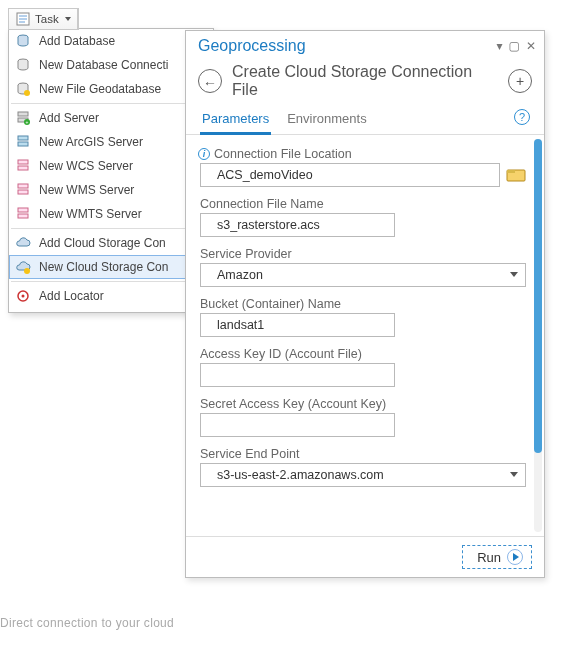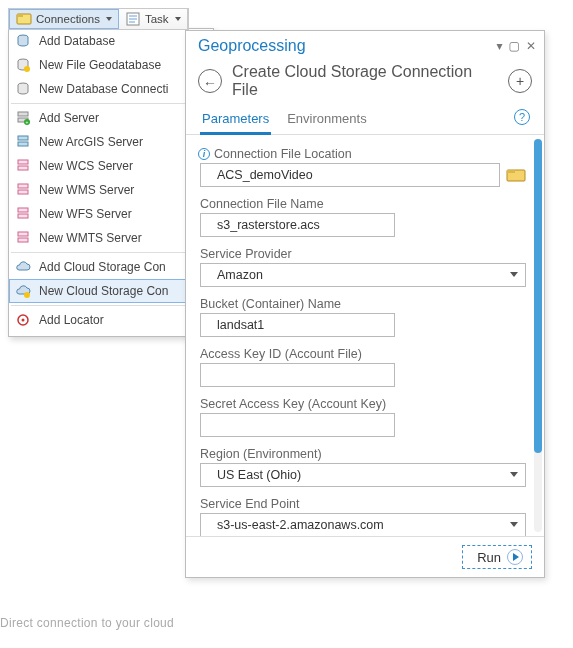--- a/index.html
+++ b/index.html
@@ -212,30 +212,20 @@
     font-weight: 300;
     letter-spacing: .3px;
   }
   
   svg { display: block; }
 </style>
 </head>
 <body>
 
 <div class="toolbar">
-  <div class="btn active">
-    <span class="ico">
-      <svg viewBox="0 0 16 16">
-          <rect x="1" y="3" width="14" height="10" rx="1" fill="#f6e07a" stroke="#b78b1d"></rect>
-          <rect x="1" y="3" width="6" height="3" fill="#d9b94a"></rect>
-        </svg>
-    </span>
-    <span>Connections</span>
-    <span class="chev"></span>
-  </div>
   <div class="btn">
     <span class="ico">
       <svg viewBox="0 0 16 16">
           <rect x="2" y="2" width="12" height="12" fill="#fff" stroke="#888"></rect>
           <line x1="4" y1="5" x2="12" y2="5" stroke="#6aa0d8"></line>
           <line x1="4" y1="8" x2="12" y2="8" stroke="#6aa0d8"></line>
           <line x1="4" y1="11" x2="10" y2="11" stroke="#6aa0d8"></line>
         </svg>
     </span>
     <span>Task</span>
@@ -252,33 +242,33 @@
           <path d="M3 4v7c0 1.1 2.2 2 5 2s5-.9 5-2V4" fill="#cde" stroke="#58a"></path>
         </svg>
       </span>
     <span>Add Database</span>
   </div>
   <div class="item">
     <span class="ico">
         <svg viewBox="0 0 16 16">
           <ellipse cx="8" cy="4" rx="5" ry="2" fill="#e8e8e8" stroke="#888"></ellipse>
           <path d="M3 4v7c0 1.1 2.2 2 5 2s5-.9 5-2V4" fill="#e8e8e8" stroke="#888"></path>
-          <circle cx="12" cy="12" r="3" fill="#f6c317"></circle>
-        </svg>
-      </span>
-    <span>New File Geodatabase</span>
+        </svg>
+      </span>
+    <span>New Database Connecti</span>
   </div>
   <div class="item">
     <span class="ico">
         <svg viewBox="0 0 16 16">
           <ellipse cx="8" cy="4" rx="5" ry="2" fill="#e8e8e8" stroke="#888"></ellipse>
           <path d="M3 4v7c0 1.1 2.2 2 5 2s5-.9 5-2V4" fill="#e8e8e8" stroke="#888"></path>
-        </svg>
-      </span>
-    <span>New Database Connecti</span>
+          <circle cx="12" cy="12" r="3" fill="#f6c317"></circle>
+        </svg>
+      </span>
+    <span>New File Geodatabase</span>
   </div>
   <div class="sep"></div>
 
   <div class="item">
     <span class="ico">
         <svg viewBox="0 0 16 16">
           <rect x="3" y="2" width="10" height="4" fill="#ddd" stroke="#888"></rect>
           <rect x="3" y="8" width="10" height="4" fill="#ddd" stroke="#888"></rect>
           <circle cx="12" cy="12" r="3" fill="#3a3"></circle>
           <text x="12" y="14" font-size="5" text-anchor="middle" fill="#fff">+</text>
@@ -305,29 +295,20 @@
     <span>New WCS Server</span>
   </div>
   <div class="item">
     <span class="ico">
         <svg viewBox="0 0 16 16">
           <rect x="3" y="2" width="10" height="4" fill="#fde" stroke="#c68"></rect>
           <rect x="3" y="8" width="10" height="4" fill="#fde" stroke="#c68"></rect>
         </svg>
       </span>
     <span>New WMS Server</span>
-  </div>
-  <div class="item">
-    <span class="ico">
-        <svg viewBox="0 0 16 16">
-          <rect x="3" y="2" width="10" height="4" fill="#fde" stroke="#c68"></rect>
-          <rect x="3" y="8" width="10" height="4" fill="#fde" stroke="#c68"></rect>
-        </svg>
-      </span>
-    <span>New WFS Server</span>
   </div>
   <div class="item">
     <span class="ico">
         <svg viewBox="0 0 16 16">
           <rect x="3" y="2" width="10" height="4" fill="#fde" stroke="#c68"></rect>
           <rect x="3" y="8" width="10" height="4" fill="#fde" stroke="#c68"></rect>
         </svg>
       </span>
     <span>New WMTS Server</span>
   </div>
@@ -426,28 +407,20 @@
         <input type="text" value="" style="">
       </div>
       <div class="field">
         <label>
             <span>Secret Access Key (Account Key)</span>
           </label>
         <input type="text" value="" style="">
       </div>
       <div class="field">
         <label>
-            <span>Region (Environment)</span>
-          </label>
-        <div class="select-wrap">
-          <input type="text" readonly="" value="US East (Ohio)" style="">
-        </div>
-      </div>
-      <div class="field">
-        <label>
             <span>Service End Point</span>
           </label>
         <div class="select-wrap">
           <input type="text" value="s3-us-east-2.amazonaws.com" style="">
         </div>
       </div>
     </div>
     <div class="scrollbar">
       <div class="thumb"></div>
     </div>

